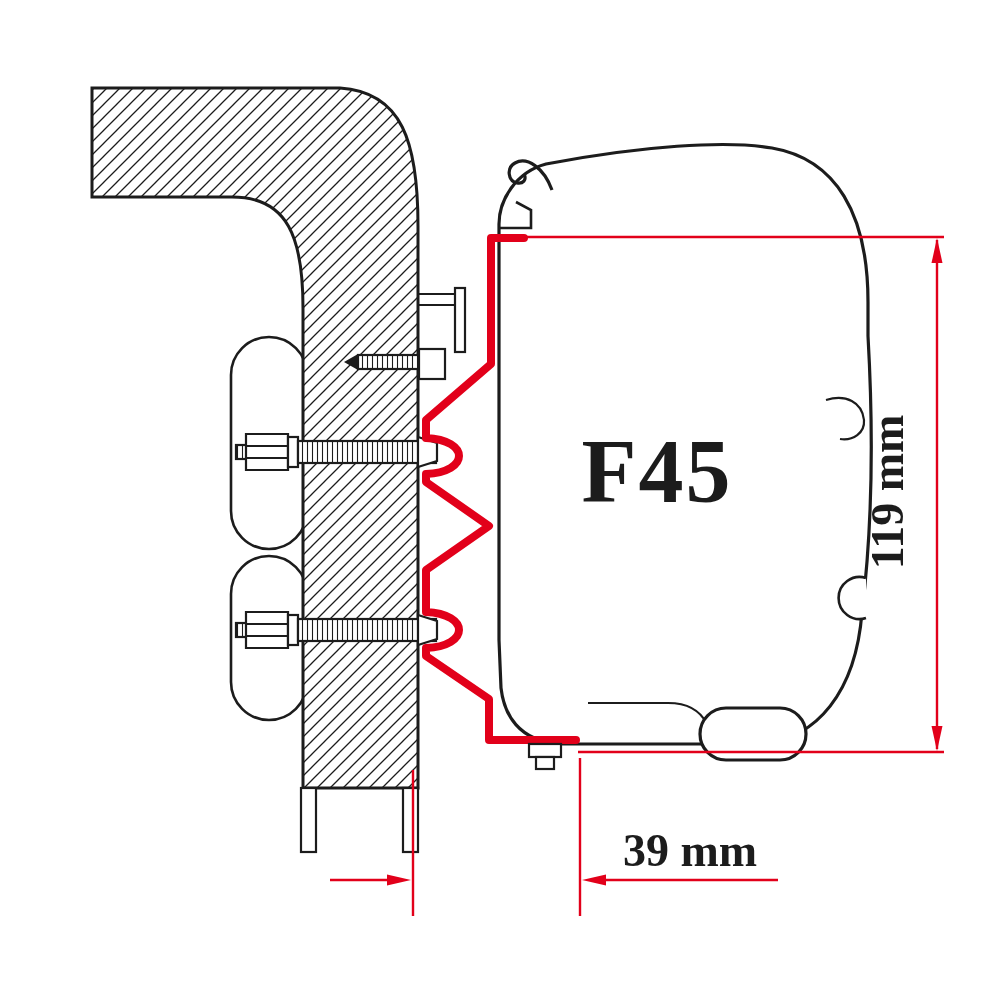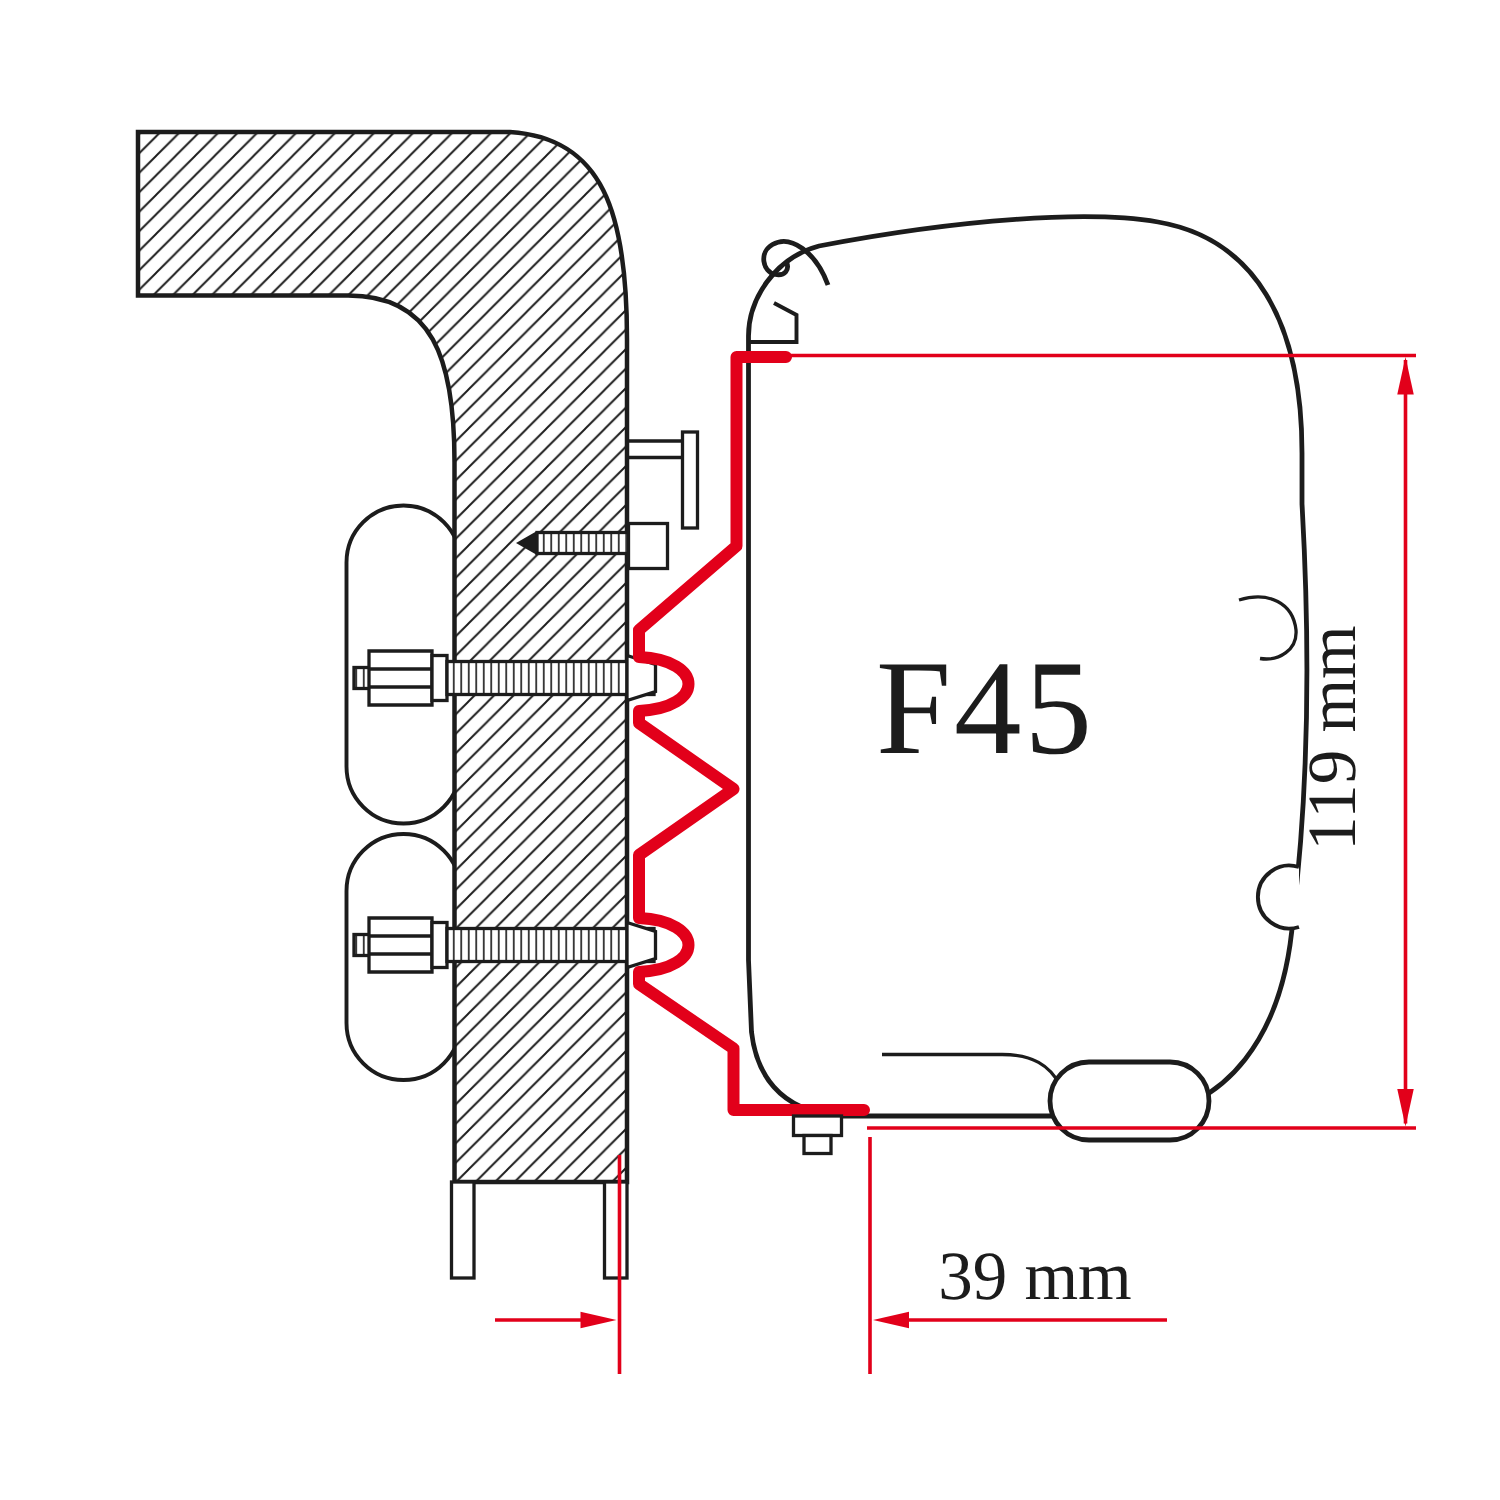--- a/index.html
+++ b/index.html
@@ -5,20 +5,21 @@
   :root{
     --red:#e2001a;
     --ink:#1c1c1c;
     --bg:#ffffff;
   }
   html,body{margin:0;padding:0;background:var(--bg);}
   .stage{
     width:1000px;height:1000px;background:var(--bg);
     position:relative;overflow:hidden;
     font-family:"Liberation Serif", serif;
+    font-weight:bold;
   }
   svg{display:block;}
   .hatch-shape{fill:url(#hatch);stroke:var(--ink);stroke-width:3;}
   .sf{fill:#ffffff;stroke:var(--ink);}
   .s{fill:none;stroke:var(--ink);}
   .w2{stroke-width:2.2;}
   .w25{stroke-width:2.6;}
   .w3{stroke-width:3.2;}
   .thread{fill:url(#thread);stroke:var(--ink);stroke-width:2.2;}
   .ink-fill{fill:var(--ink);stroke:none;}

